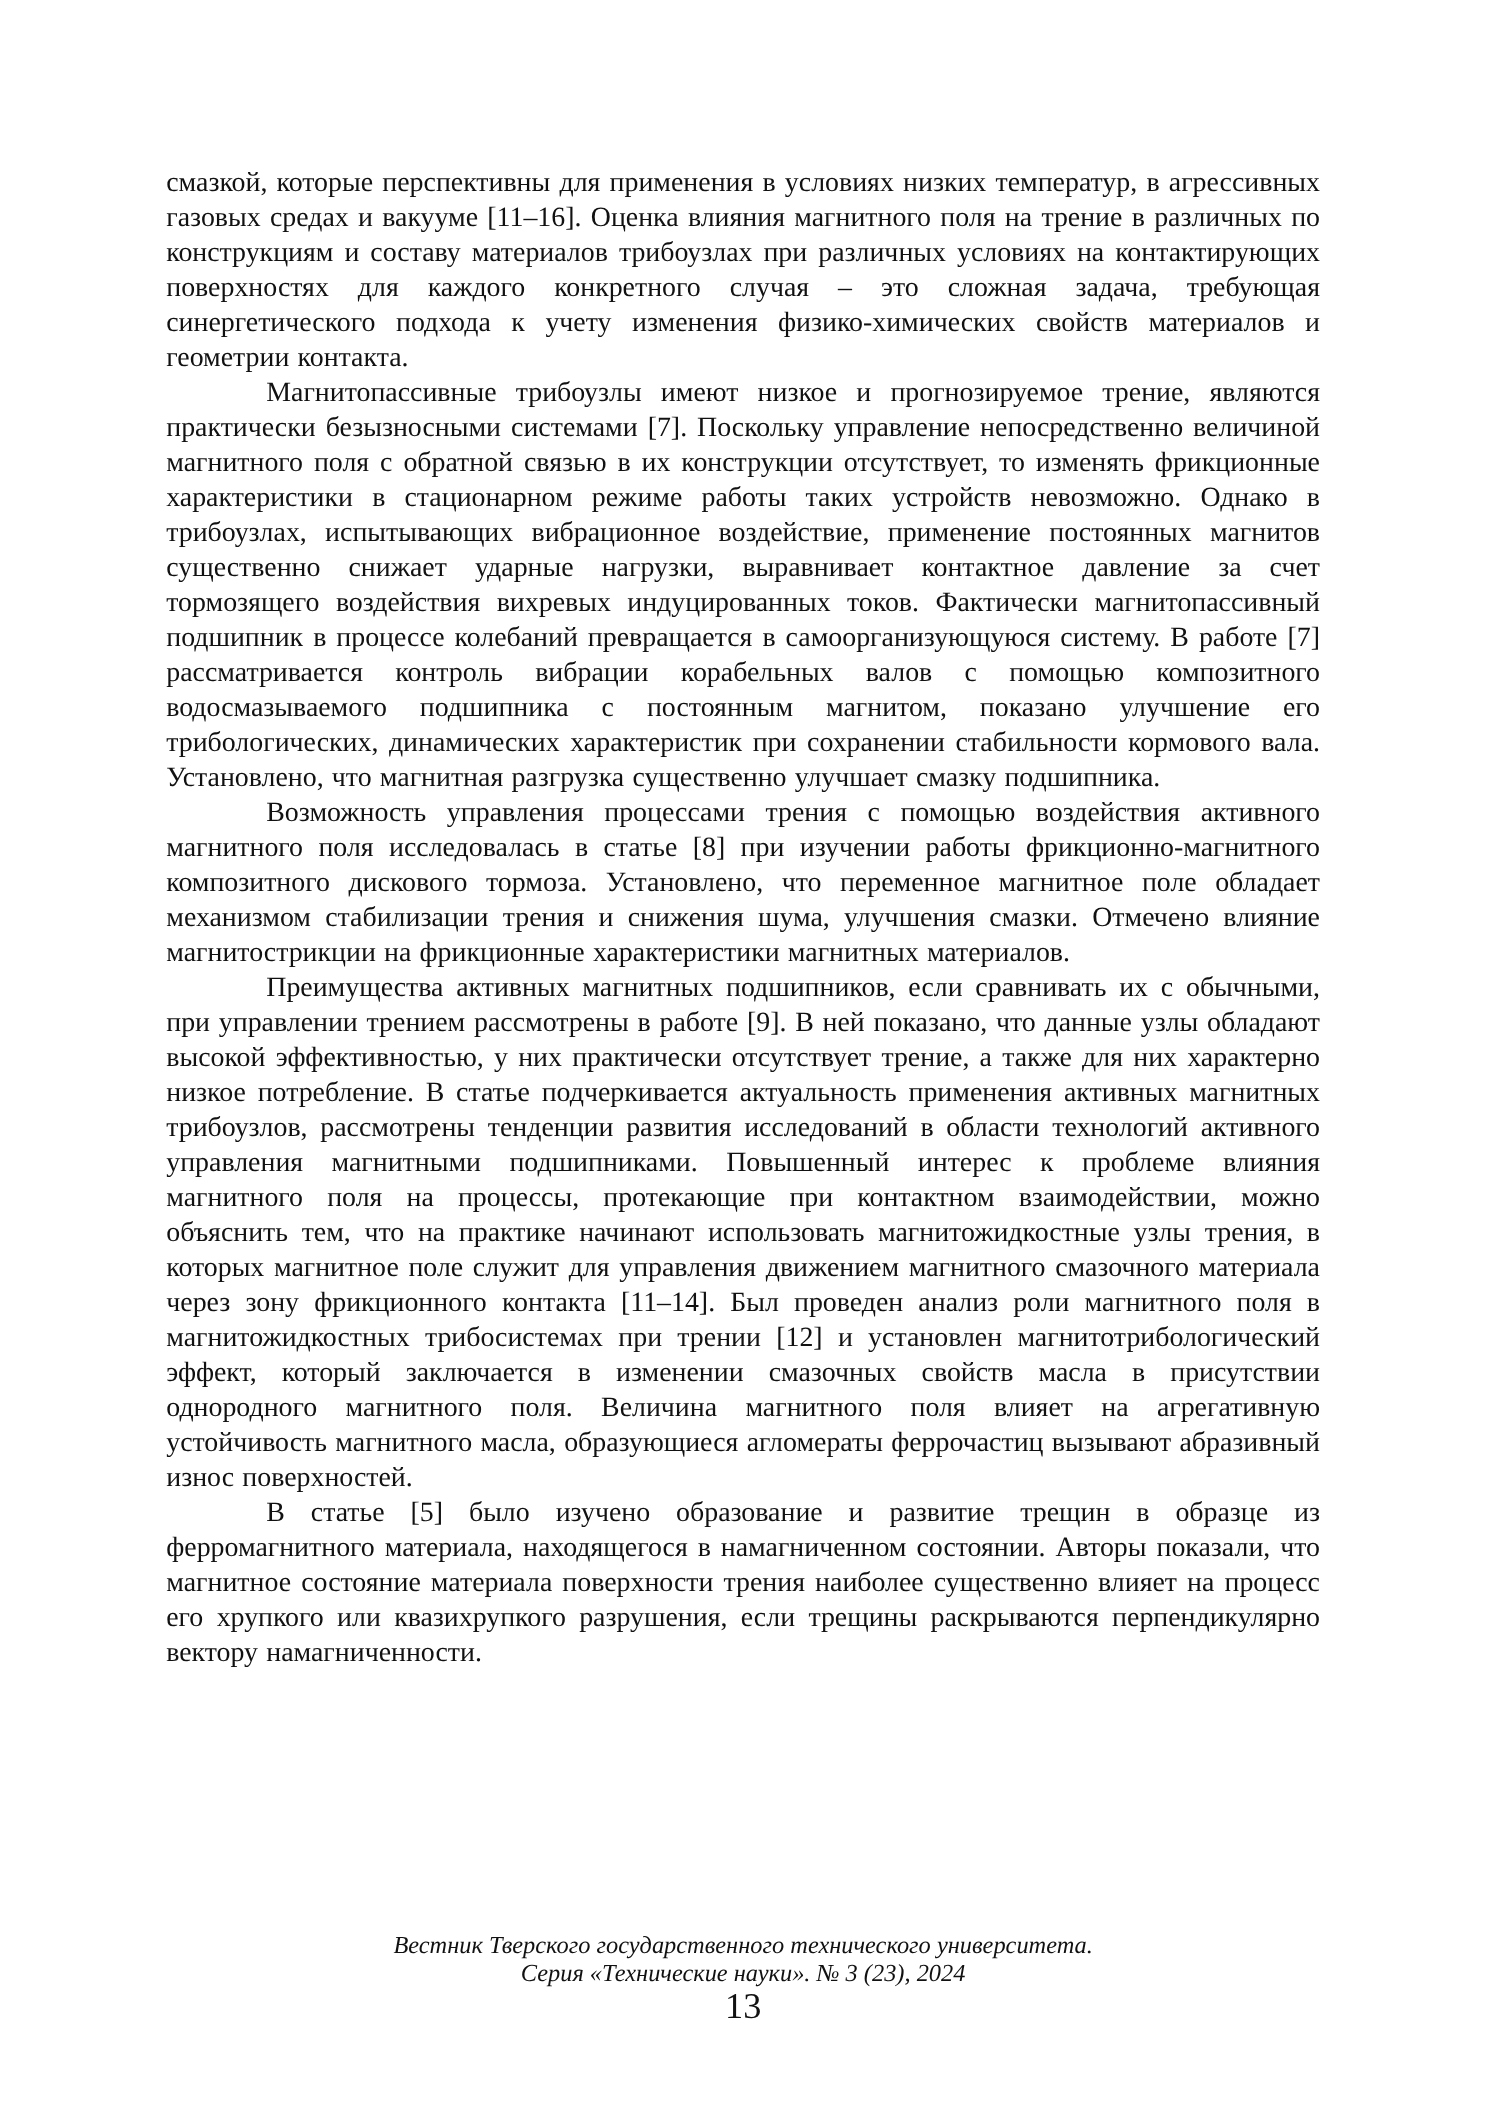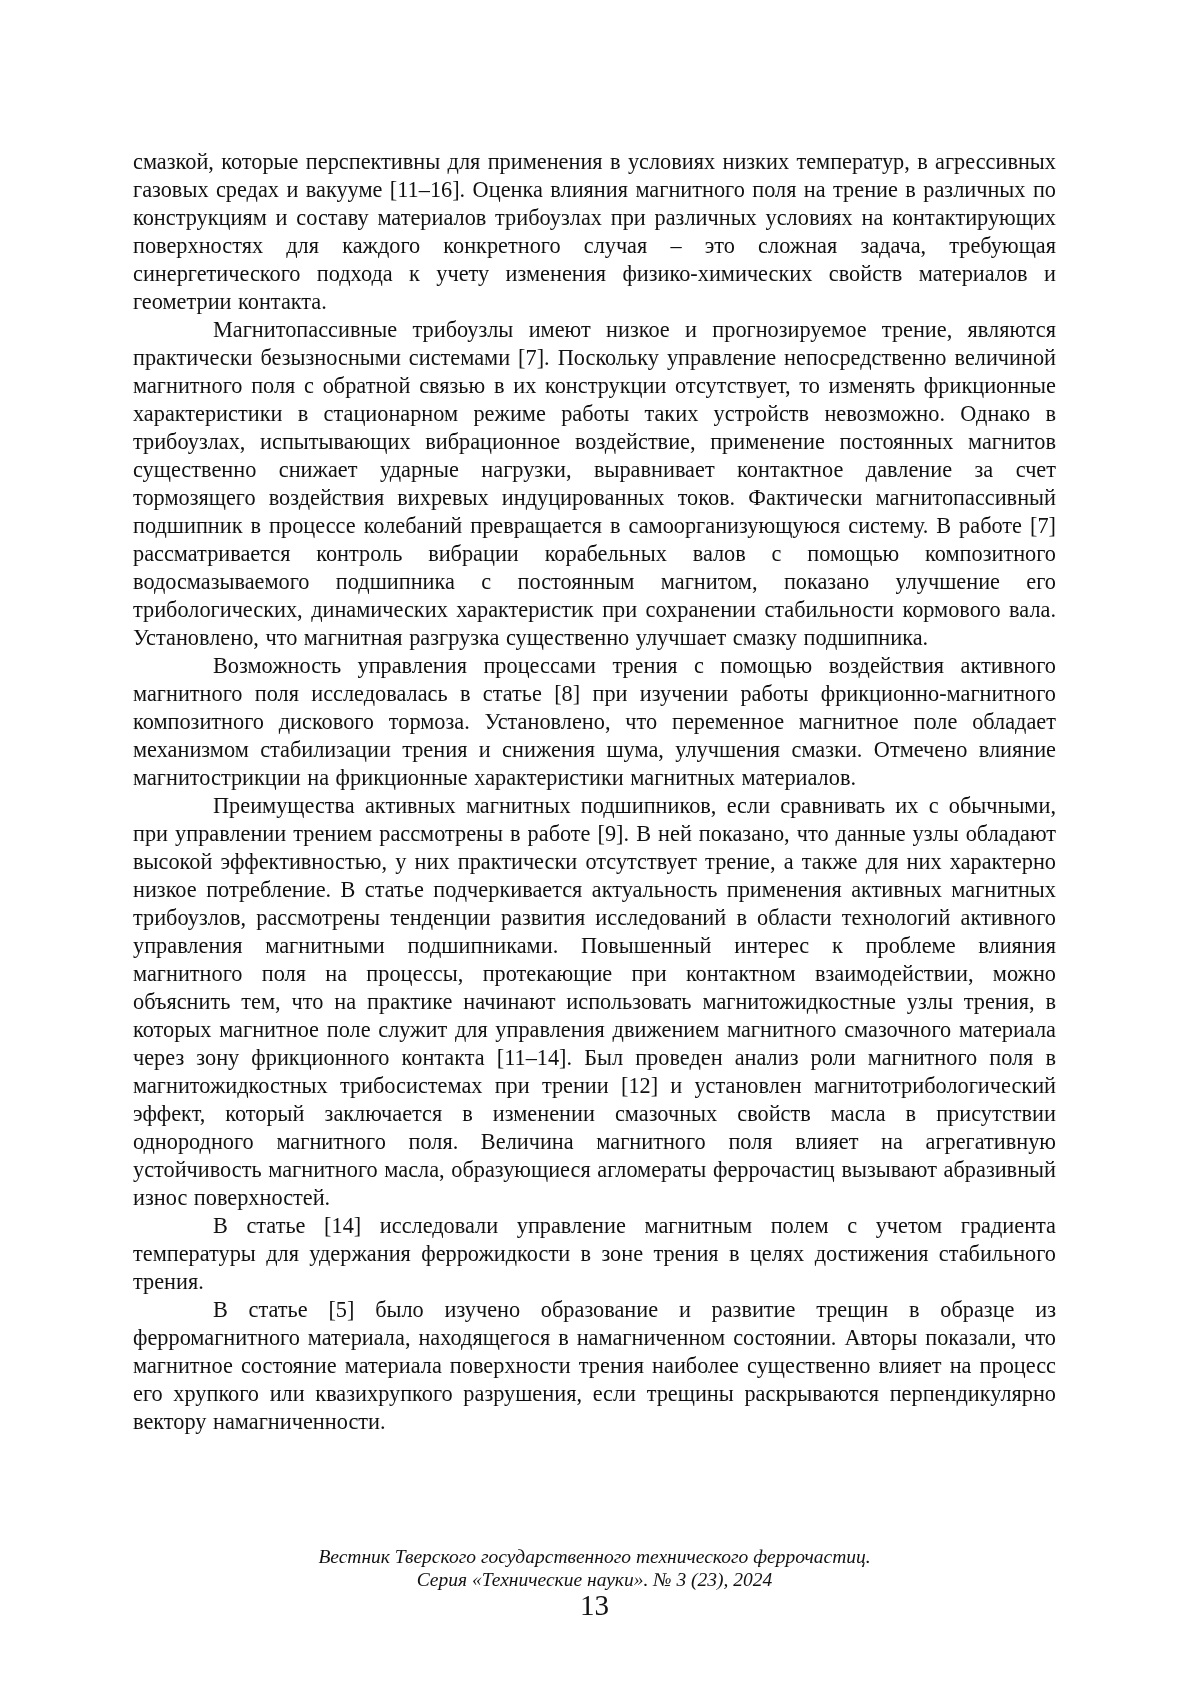--- a/index.html
+++ b/index.html
@@ -14,21 +14,20 @@
     background: #ffffff;
     overflow: hidden;
     font-family: "Liberation Serif", "DejaVu Serif", serif;
     color: #111111;
   }
   .text-block {
     position: absolute;
     left: 133px;
     top: 132px;
     width: 923px;
-    margin-top: 16px;
   }
   .para {
     margin: 0;
     padding: 0;
     text-align: justify;
     font-size: 22.3px;
     line-height: 28px;
     letter-spacing: 0;
     word-spacing: 1px;
   }
@@ -60,24 +59,23 @@
 </head>
 <body>
 
 <div class="page">
 
   <div class="text-block">
     <p class="para noindent">смазкой, которые перспективны для применения в условиях низких температур, в агрессивных газовых средах и вакууме [11–16]. Оценка влияния магнитного поля на трение в различных по конструкциям и составу материалов трибоузлах при различных условиях на контактирующих поверхностях для каждого конкретного случая – это сложная задача, требующая синергетического подхода к учету изменения физико-химических свойств материалов и геометрии контакта.</p>
     <p class="para indent">Магнитопассивные трибоузлы имеют низкое и прогнозируемое трение, являются практически безызносными системами [7]. Поскольку управление непосредственно величиной магнитного поля с обратной связью в их конструкции отсутствует, то изменять фрикционные характеристики в стационарном режиме работы таких устройств невозможно. Однако в трибоузлах, испытывающих вибрационное воздействие, применение постоянных магнитов существенно снижает ударные нагрузки, выравнивает контактное давление за счет тормозящего воздействия вихревых индуцированных токов. Фактически магнитопассивный подшипник в процессе колебаний превращается в самоорганизующуюся систему. В работе [7] рассматривается контроль вибрации корабельных валов с помощью композитного водосмазываемого подшипника с постоянным магнитом, показано улучшение его трибологических, динамических характеристик при сохранении стабильности кормового вала. Установлено, что магнитная разгрузка существенно улучшает смазку подшипника.</p>
     <p class="para indent">Возможность управления процессами трения с помощью воздействия активного магнитного поля исследовалась в статье [8] при изучении работы фрикционно-магнитного композитного дискового тормоза. Установлено, что переменное магнитное поле обладает механизмом стабилизации трения и снижения шума, улучшения смазки. Отмечено влияние магнитострикции на фрикционные характеристики магнитных материалов.</p>
     <p class="para indent">Преимущества активных магнитных подшипников, если сравнивать их с обычными, при управлении трением рассмотрены в работе [9]. В ней показано, что данные узлы обладают высокой эффективностью, у них практически отсутствует трение, а также для них характерно низкое потребление. В статье подчеркивается актуальность применения активных магнитных трибоузлов, рассмотрены тенденции развития исследований в области технологий активного управления магнитными подшипниками. Повышенный интерес к проблеме влияния магнитного поля на процессы, протекающие при контактном взаимодействии, можно объяснить тем, что на практике начинают использовать магнитожидкостные узлы трения, в которых магнитное поле служит для управления движением магнитного смазочного материала через зону фрикционного контакта [11–14]. Был проведен анализ роли магнитного поля в магнитожидкостных трибосистемах при трении [12] и установлен магнитотрибологический эффект, который заключается в изменении смазочных свойств масла в присутствии однородного магнитного поля. Величина магнитного поля влияет на агрегативную устойчивость магнитного масла, образующиеся агломераты феррочастиц вызывают абразивный износ поверхностей.</p>
-    <p class="para indent">В статье [14] исследовали управление магнитным полем с учетом градиента температуры для удержания феррожидкости в зоне трения в целях достижения стабильного трения.</p>
     <p class="para indent">В статье [5] было изучено образование и развитие трещин в образце из ферромагнитного материала, находящегося в намагниченном состоянии. Авторы показали, что магнитное состояние материала поверхности трения наиболее существенно влияет на процесс его хрупкого или квазихрупкого разрушения, если трещины раскрываются перпендикулярно вектору намагниченности.</p>
   </div>
 
   <div class="footer">
-    <div>Вестник Тверского государственного технического феррочастиц.</div>
+    <div>Вестник Тверского государственного технического университета.</div>
     <div>Серия «Технические науки». № 3 (23), 2024</div>
   </div>
 
   <div class="page-number">13</div>
 
 </div>
 
 </body></html>

